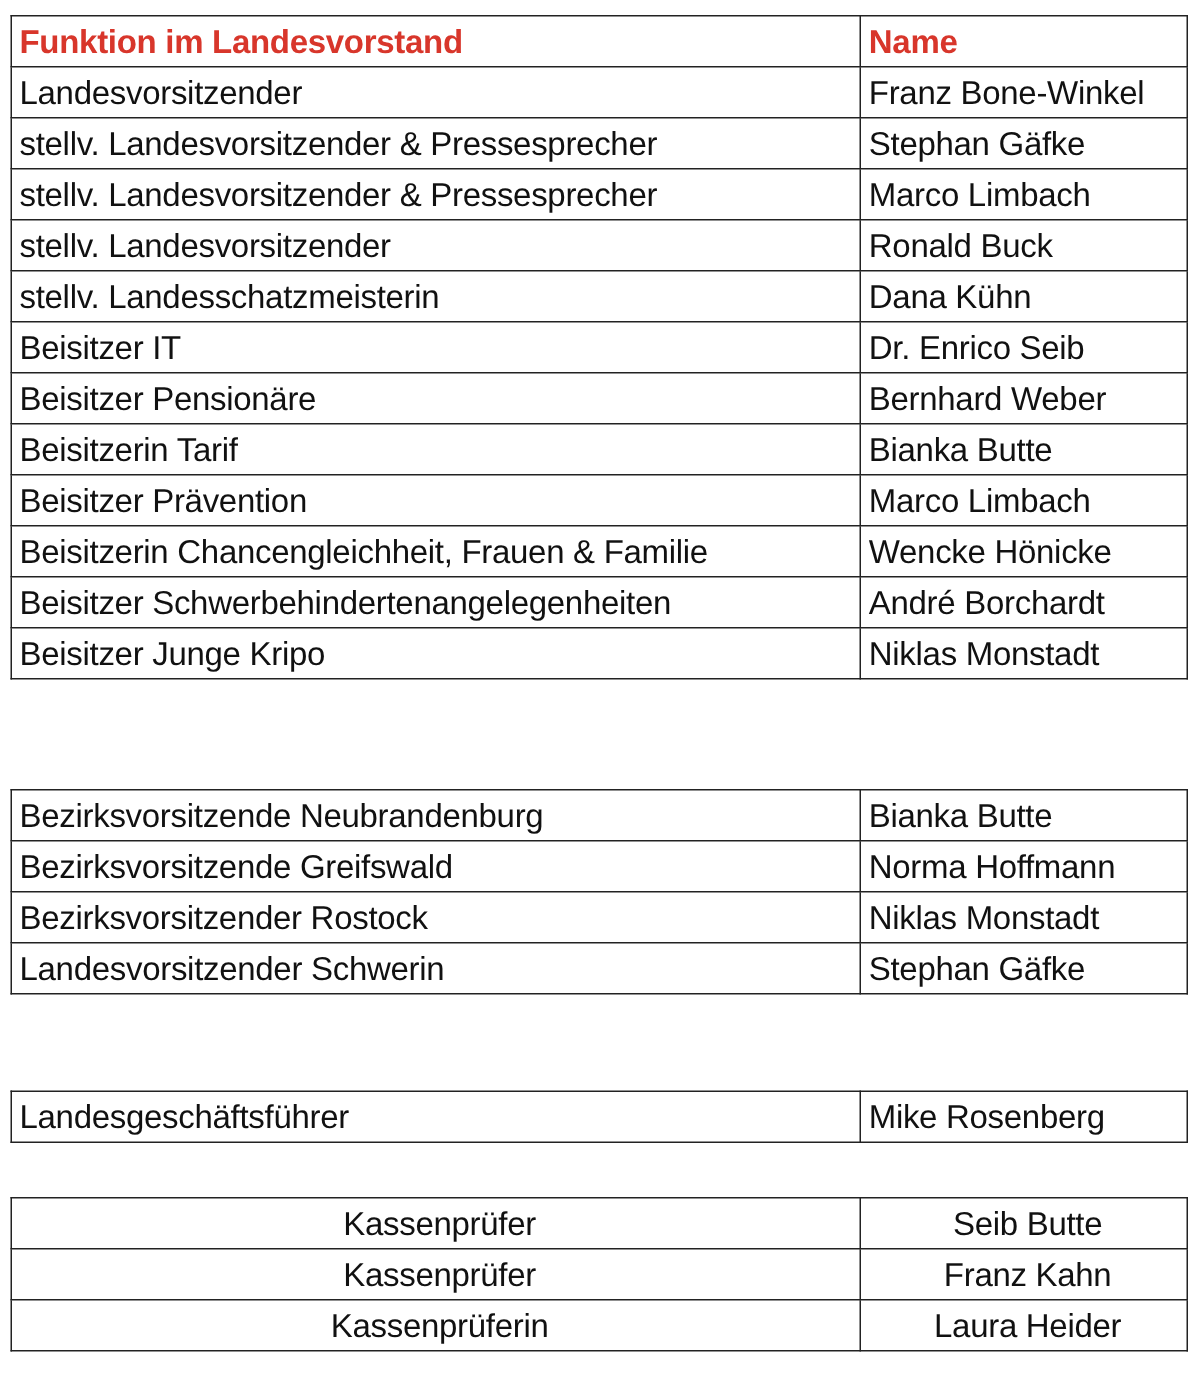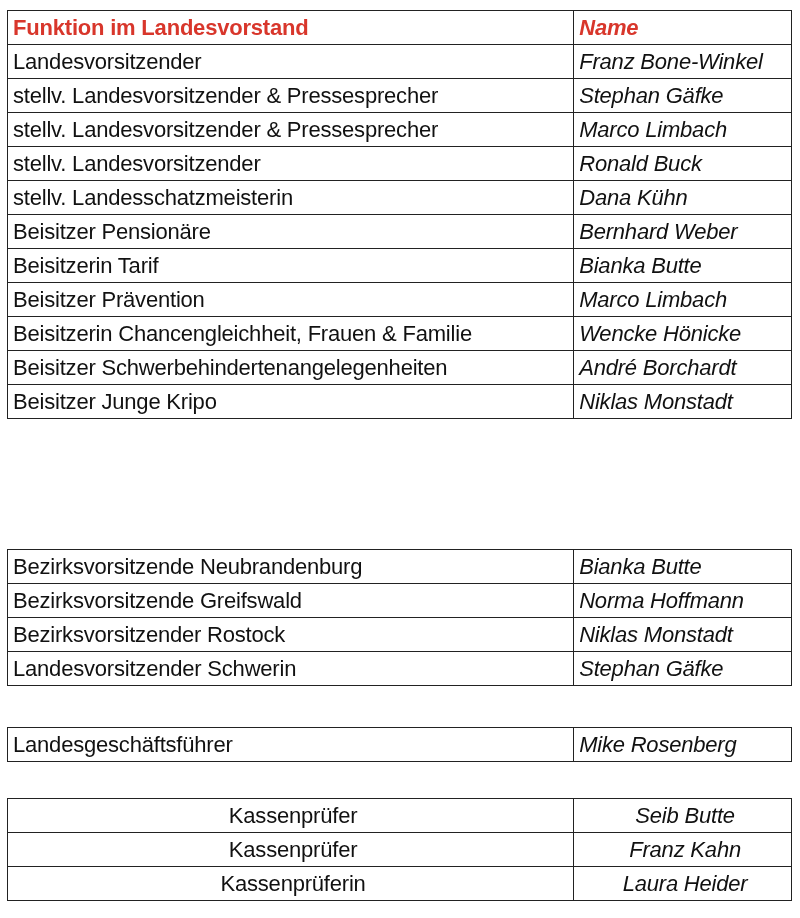--- a/index.html
+++ b/index.html
@@ -2,21 +2,21 @@
 <html><head>
 <meta charset="utf-8">
 <style>
   html, body { margin:0; padding:0; background:#ffffff; }
   body { width:800px; height:918px; position:relative; overflow:hidden;
          font-family:"Liberation Sans", sans-serif; color:#111; }
   .tbl { position:absolute; left:7px; width:785px; border-collapse:collapse; }
   .tbl td { border:1.5px solid #222; height:33px; padding:0 0 0 5px;
             font-size:22px; line-height:33px; white-space:nowrap; letter-spacing:-0.2px; }
   .tbl td.c1 { width:561px; }
-  .tbl td.c2 { width:212px;font-style:italic; }
+  .tbl td.c2 { width:212px; }
   .hdr td { color:#d8362b; font-weight:bold; }
 </style>
 </head>
 <body>
 
 <table class="tbl" style="top:10px;padding-left:48px;">
   <tbody>
       <tr class="hdr">
     <td class="c1">Funktion im Landesvorstand</td>
     <td class="c2">Name</td>
@@ -35,20 +35,24 @@
       </tr>
   <tr>
         <td class="c1">stellv. Landesvorsitzender</td>
         <td class="c2">Ronald Buck</td>
       </tr>
   <tr>
         <td class="c1">stellv. Landesschatzmeisterin</td>
         <td class="c2">Dana Kühn</td>
       </tr>
   <tr>
+        <td class="c1">Beisitzer IT</td>
+        <td class="c2">Dr. Enrico Seib</td>
+      </tr>
+  <tr>
         <td class="c1">Beisitzer Pensionäre</td>
         <td class="c2">Bernhard Weber</td>
       </tr>
   <tr>
         <td class="c1">Beisitzerin Tarif</td>
         <td class="c2">Bianka Butte</td>
       </tr>
   <tr>
         <td class="c1">Beisitzer Prävention</td>
         <td class="c2">Marco Limbach</td>
@@ -61,21 +65,21 @@
         <td class="c1">Beisitzer Schwerbehindertenangelegenheiten</td>
         <td class="c2">André Borchardt</td>
       </tr>
   <tr>
         <td class="c1">Beisitzer Junge Kripo</td>
         <td class="c2">Niklas Monstadt</td>
       </tr>
 </tbody>
   </table>
 
-<table class="tbl" style="top:549px;">
+<table class="tbl" style="top:526px;">
   <tbody>
       <tr>
         <td class="c1">Bezirksvorsitzende Neubrandenburg</td>
         <td class="c2">Bianka Butte</td>
       </tr>
   <tr>
         <td class="c1">Bezirksvorsitzende Greifswald</td>
         <td class="c2">Norma Hoffmann</td>
       </tr>
   <tr>

